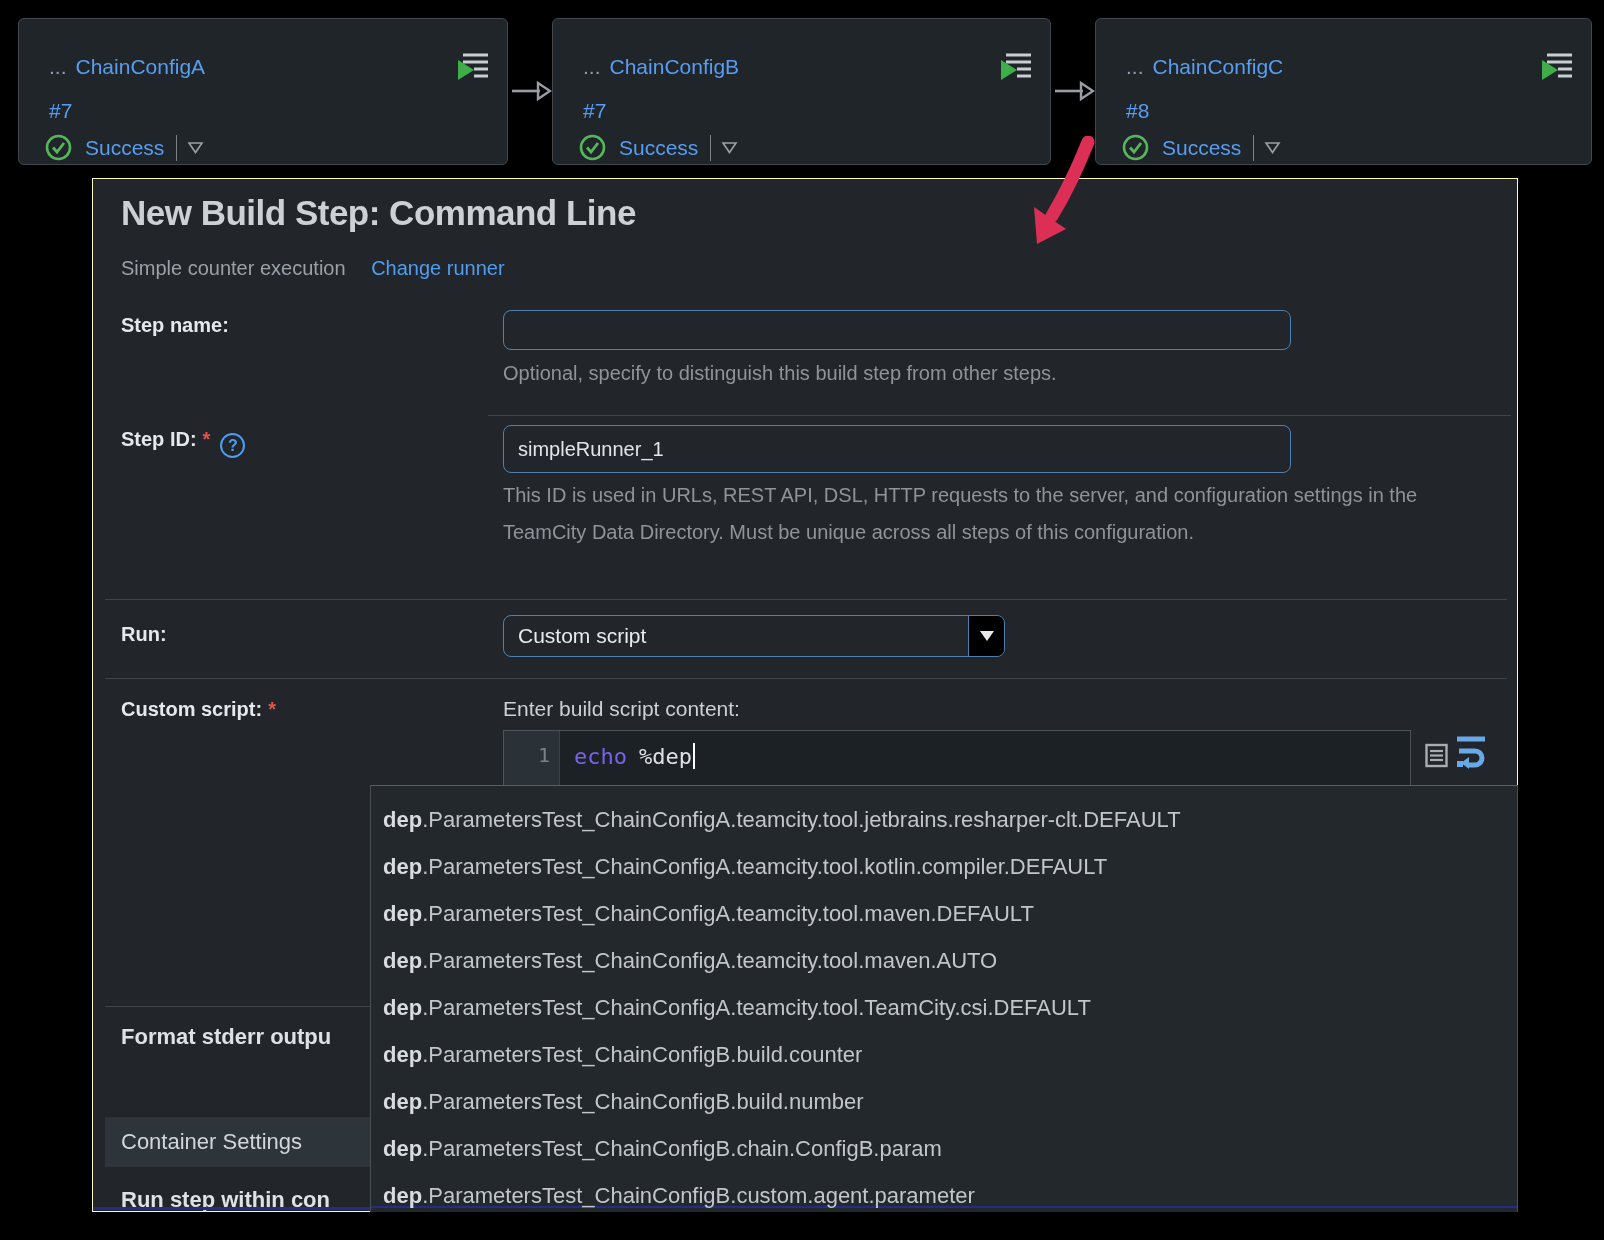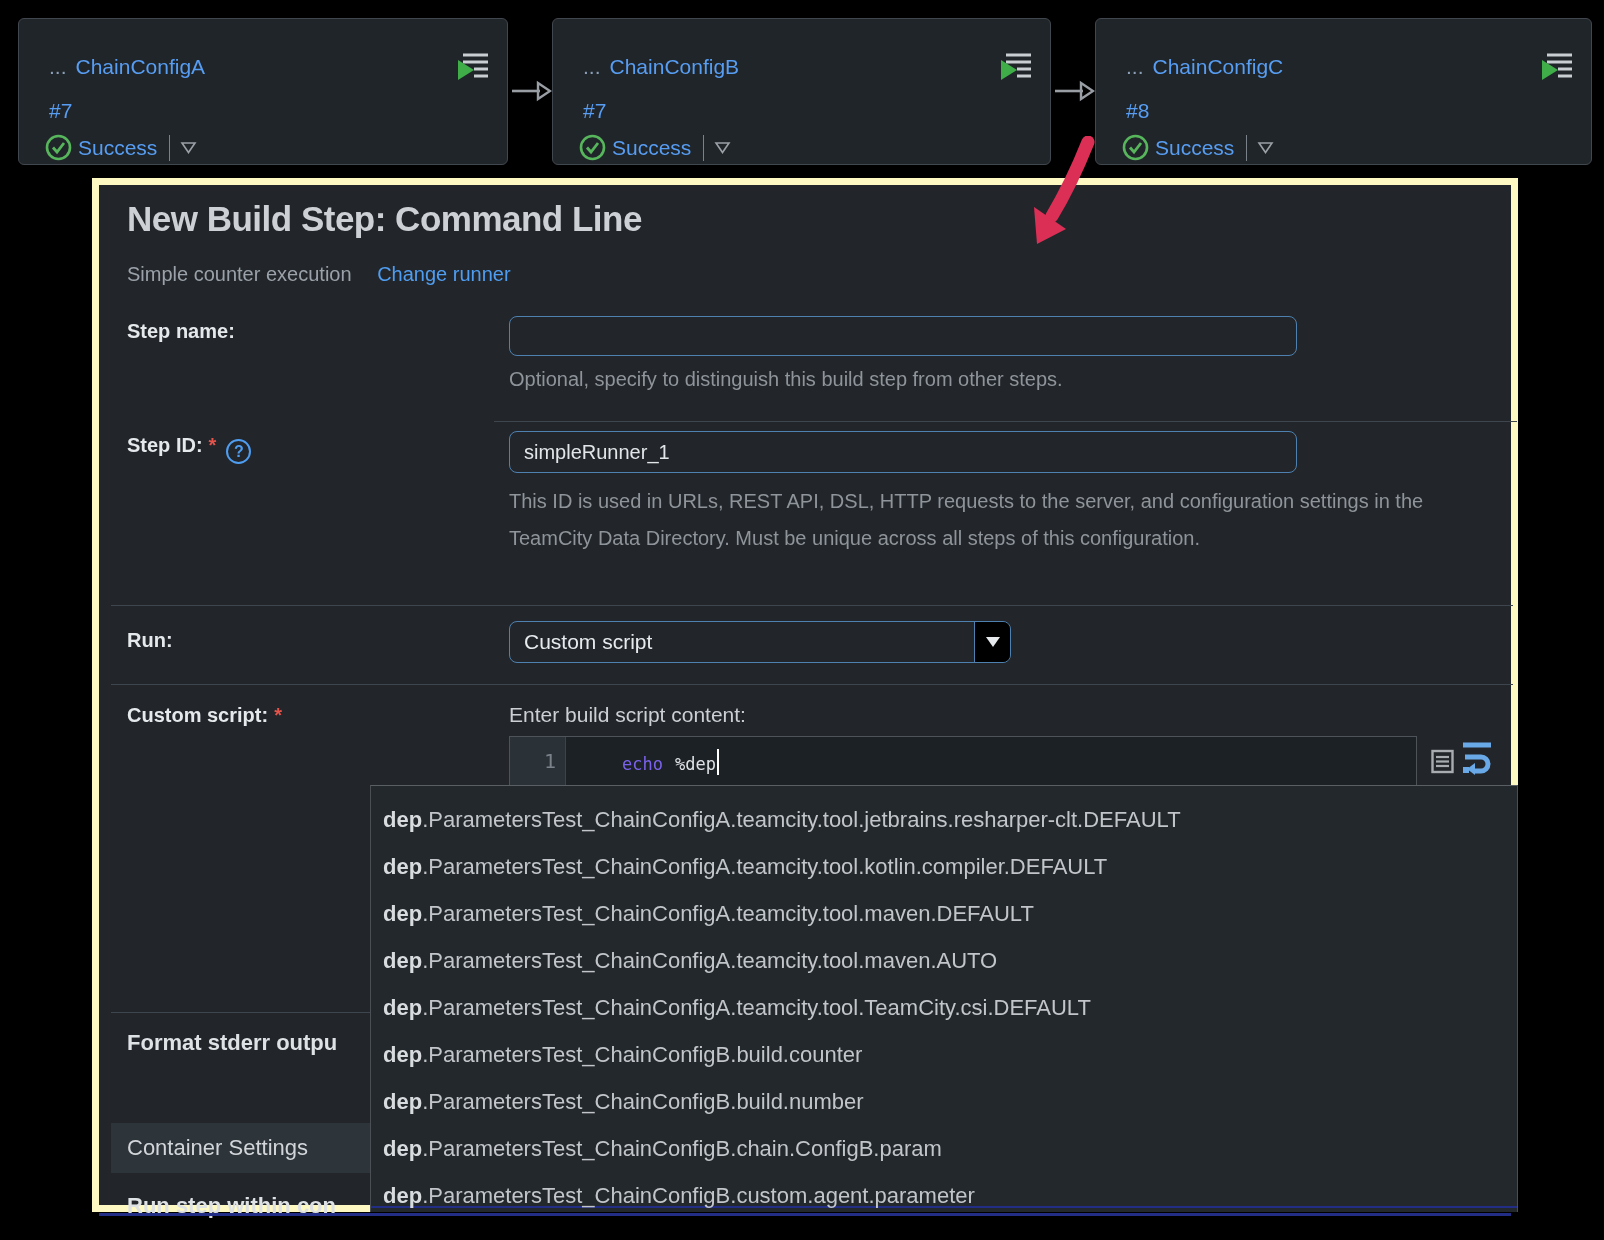--- a/index.html
+++ b/index.html
@@ -9,27 +9,27 @@
 
   
   .card { position:absolute; top:18px; height:147px; background:#20252a;
           border:1px solid #41474e; border-radius:6px; z-index:2; }
   .card-title-row { position:absolute; left:30px; top:36px; font-size:21px; }
   .card-prefix { color:#8ba0b8; margin-right:9px; }
   .card-name { color:#579df2; cursor:pointer; }
   .card-run { position:absolute; right:18px; top:32px; width:34px; height:30px; cursor:pointer; }
   .card-number { position:absolute; left:30px; top:80px; font-size:21px; color:#579df2; }
   .card-status { position:absolute; left:26px; top:115px; display:flex; align-items:center; }
-  .status-text { color:#579df2; font-size:21px; margin-left:6px; cursor:pointer; }
+  .status-text { color:#579df2; font-size:21px; margin-left:13px; cursor:pointer; }
   .status-vdiv { width:1px; height:26px; background:#7b8188; margin:0 10px 0 12px; }
   .chain-arrow { position:absolute; top:78px; width:42px; height:26px; z-index:2; }
 
   
   .panel { position:absolute; left:92px; top:178px; width:1426px; height:1034px;
-           background:#22262b; border:7px solid #fef9c3; z-index:3; }
+           background:#22262b; border:1px solid #fef9c3; z-index:3; }
   .panel-title { position:absolute; left:28px; top:14px; font-size:35px; font-weight:700;
                  color:#cdd1d5; letter-spacing:-0.5px; }
   .subtitle-row { position:absolute; left:28px; top:78px; font-size:20px; }
   .runner-desc { color:#9aa1a8; }
   .change-runner { color:#4f9df0; margin-left:20px; cursor:pointer; }
 
   .flabel { position:absolute; left:28px; font-size:20px; font-weight:700; color:#e6e9eb; }
   .req { color:#e5534b; font-weight:700; margin-left:6px; }
   .help-icon { display:inline-block; width:25px; height:25px; border:2px solid #4f9df0;
                border-radius:50%; color:#4f9df0; font-size:16px; font-weight:700;
@@ -48,21 +48,21 @@
   .select-btn { width:36px; background:#000; border-left:1px solid #4e81b0;
                 display:flex; align-items:center; justify-content:center; }
 
   
   .editor-caption { position:absolute; left:410px; top:518px; font-size:21px; color:#ccd0d4; }
   .editor { position:absolute; left:410px; top:551px; width:908px; height:56px;
             border:1px solid #4d5358; background:#1c2126; display:flex;
             font-family:"DejaVu Sans Mono", monospace; }
   .gutter { width:56px; background:#2a3137; border-right:1px solid #3c434a; color:#7b828a;
             font-size:20px; text-align:right; padding:12px 9px 0 0; }
-  .code-line { padding:12px 0 0 14px; font-size:17px;margin-left:42px; }
+  .code-line { padding:12px 0 0 14px; font-size:22px; }
   .kw { color:#7a63ea; }
   .code-val { color:#dfe2e5; margin-left:12px; }
   .caret { display:inline-block; width:2px; height:26px; background:#fff; vertical-align:-5px; margin-left:1px; }
   .editor-icon { position:absolute; cursor:pointer; }
 
   .section-label { position:absolute; left:28px; font-size:22px; font-weight:700; color:#dfe2e5; white-space:nowrap; }
   .container-bar { position:absolute; left:12px; top:938px; width:1402px; height:50px;
                    background:#2d343a; cursor:pointer; }
   .container-bar span { font-size:22px; color:#d2d6da; line-height:50px; margin-left:16px; }
   .panel-bottom-line { position:absolute; left:0; top:1028px; width:100%; height:3px; background:#222e86; }
@@ -185,21 +185,21 @@
 
     <div class="flabel" style="top:135px;">Step name:</div>
     <input class="text-input" style="top: 131px;" value="">
     <div class="hint" style="top:176px;">Optional, specify to distinguish this build step from other steps.</div>
 
     <div class="divider" style="left:395px;top:236px;width:1023px;"></div>
 
     <div class="flabel" style="top:249px;">
       <span>Step ID:</span><span class="req">*</span><span class="help-icon">?</span>
     </div>
-    <input class="text-input" style="top: 246px; height: 42px;" value="simpleRunner_1">
+    <input class="text-input" style="top: 246px; height: 48px;" value="simpleRunner_1">
     <div class="hint" style="top:298px;width:990px;">This ID is used in URLs, REST API, DSL, HTTP requests to the server, and configuration settings in the TeamCity Data Directory. Must be unique across all steps of this configuration.</div>
 
     <div class="divider" style="left:12px;top:420px;width:1402px;"></div>
 
     <div class="flabel" style="top:444px;">Run:</div>
     <div class="select">
       <div class="select-value">Custom script</div>
       <div class="select-btn">
         <svg width="16" height="12" viewBox="0 0 16 12">
           <polygon points="1,1 15,1 8,11" fill="#e8ebed"></polygon>

